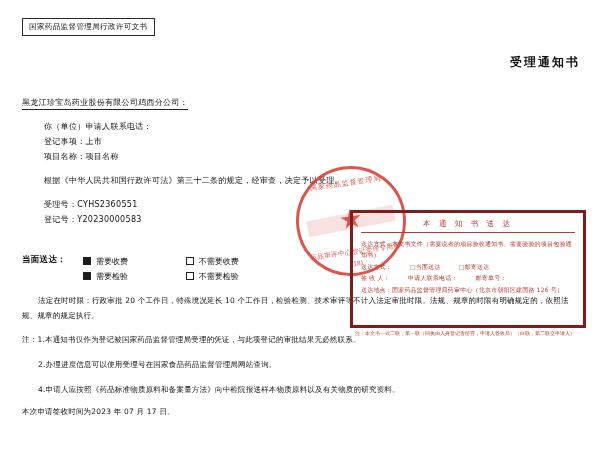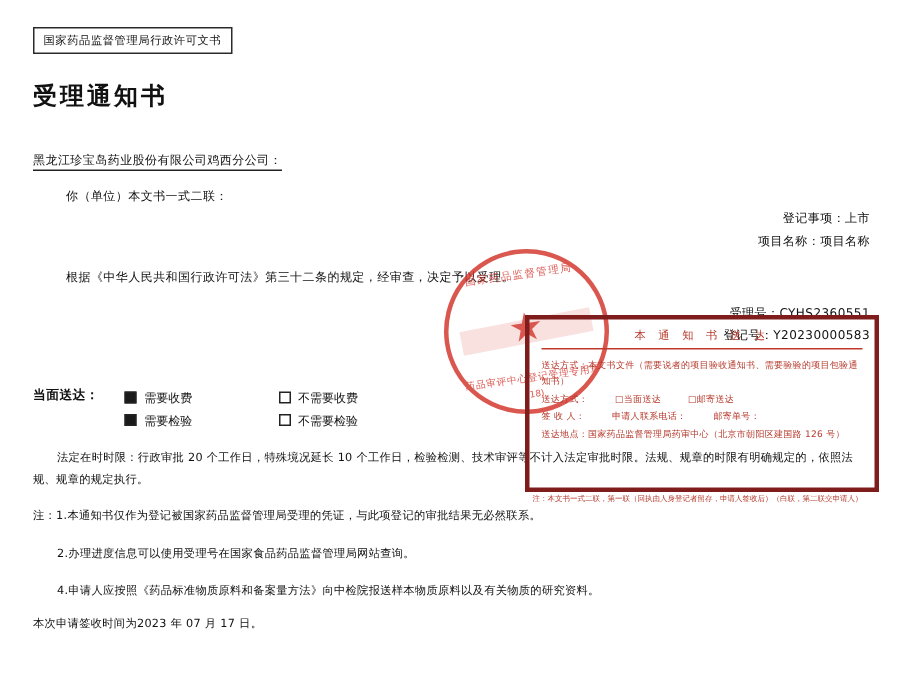--- a/index.html
+++ b/index.html
@@ -29,22 +29,22 @@
     border: 1px solid #2b2b2b;
     font-size: 7.5px;
     line-height: 1;
     padding: 4px 6px;
     letter-spacing: 0.4px;
     color: #111;
   }
 
   
   .doc-title {
-    text-align: left;
-    font-size: 16px;
+    text-align: right;
+    font-size: 12px;
     font-weight: bold;
     letter-spacing: 2px;
     margin-top: 18px;
     margin-bottom: 4px;
     font-family: "DejaVu Serif", "Liberation Serif", serif;
   }
 
   
   .applicant {
     margin-top: 22px;
@@ -54,21 +54,21 @@
     padding-bottom: 1px;
     letter-spacing: 0.3px;
   }
 
   .para {
     font-size: 8px;
     line-height: 1.9;
     letter-spacing: 0.3px;
   }
   .indent1 { margin-left: 22px; }
-  .indent2 { margin-left: 22px; text-align: right; }
+  .indent2 { margin-left: 22px; }
 
   .row-gap { margin-top: 9px; }
 
   
   .apply-wrap {
     margin-top: 26px;
     position: relative;
   }
   .apply-label {
     font-size: 8.5px;
@@ -221,21 +221,21 @@
 <body>
 
 <div class="page">
 
   <div class="doc-tag">国家药品监督管理局行政许可文书</div>
 
   <div class="doc-title">受理通知书</div>
 
   <div class="applicant">黑龙江珍宝岛药业股份有限公司鸡西分公司：</div>
 
-  <div class="para indent1 row-gap">你（单位）本文书一式二联：</div>
+  <div class="para indent1 row-gap">你（单位）申请人联系电话：</div>
 
   <div class="para indent2">
     <span>登记事项：</span><span>上市</span>
   </div>
   <div class="para indent2">
     <span>项目名称：</span><span>项目名称</span>
   </div>
 
   <div class="para indent1 row-gap">根据《中华人民共和国行政许可法》第三十二条的规定，经审查，决定予以受理。</div>
 

